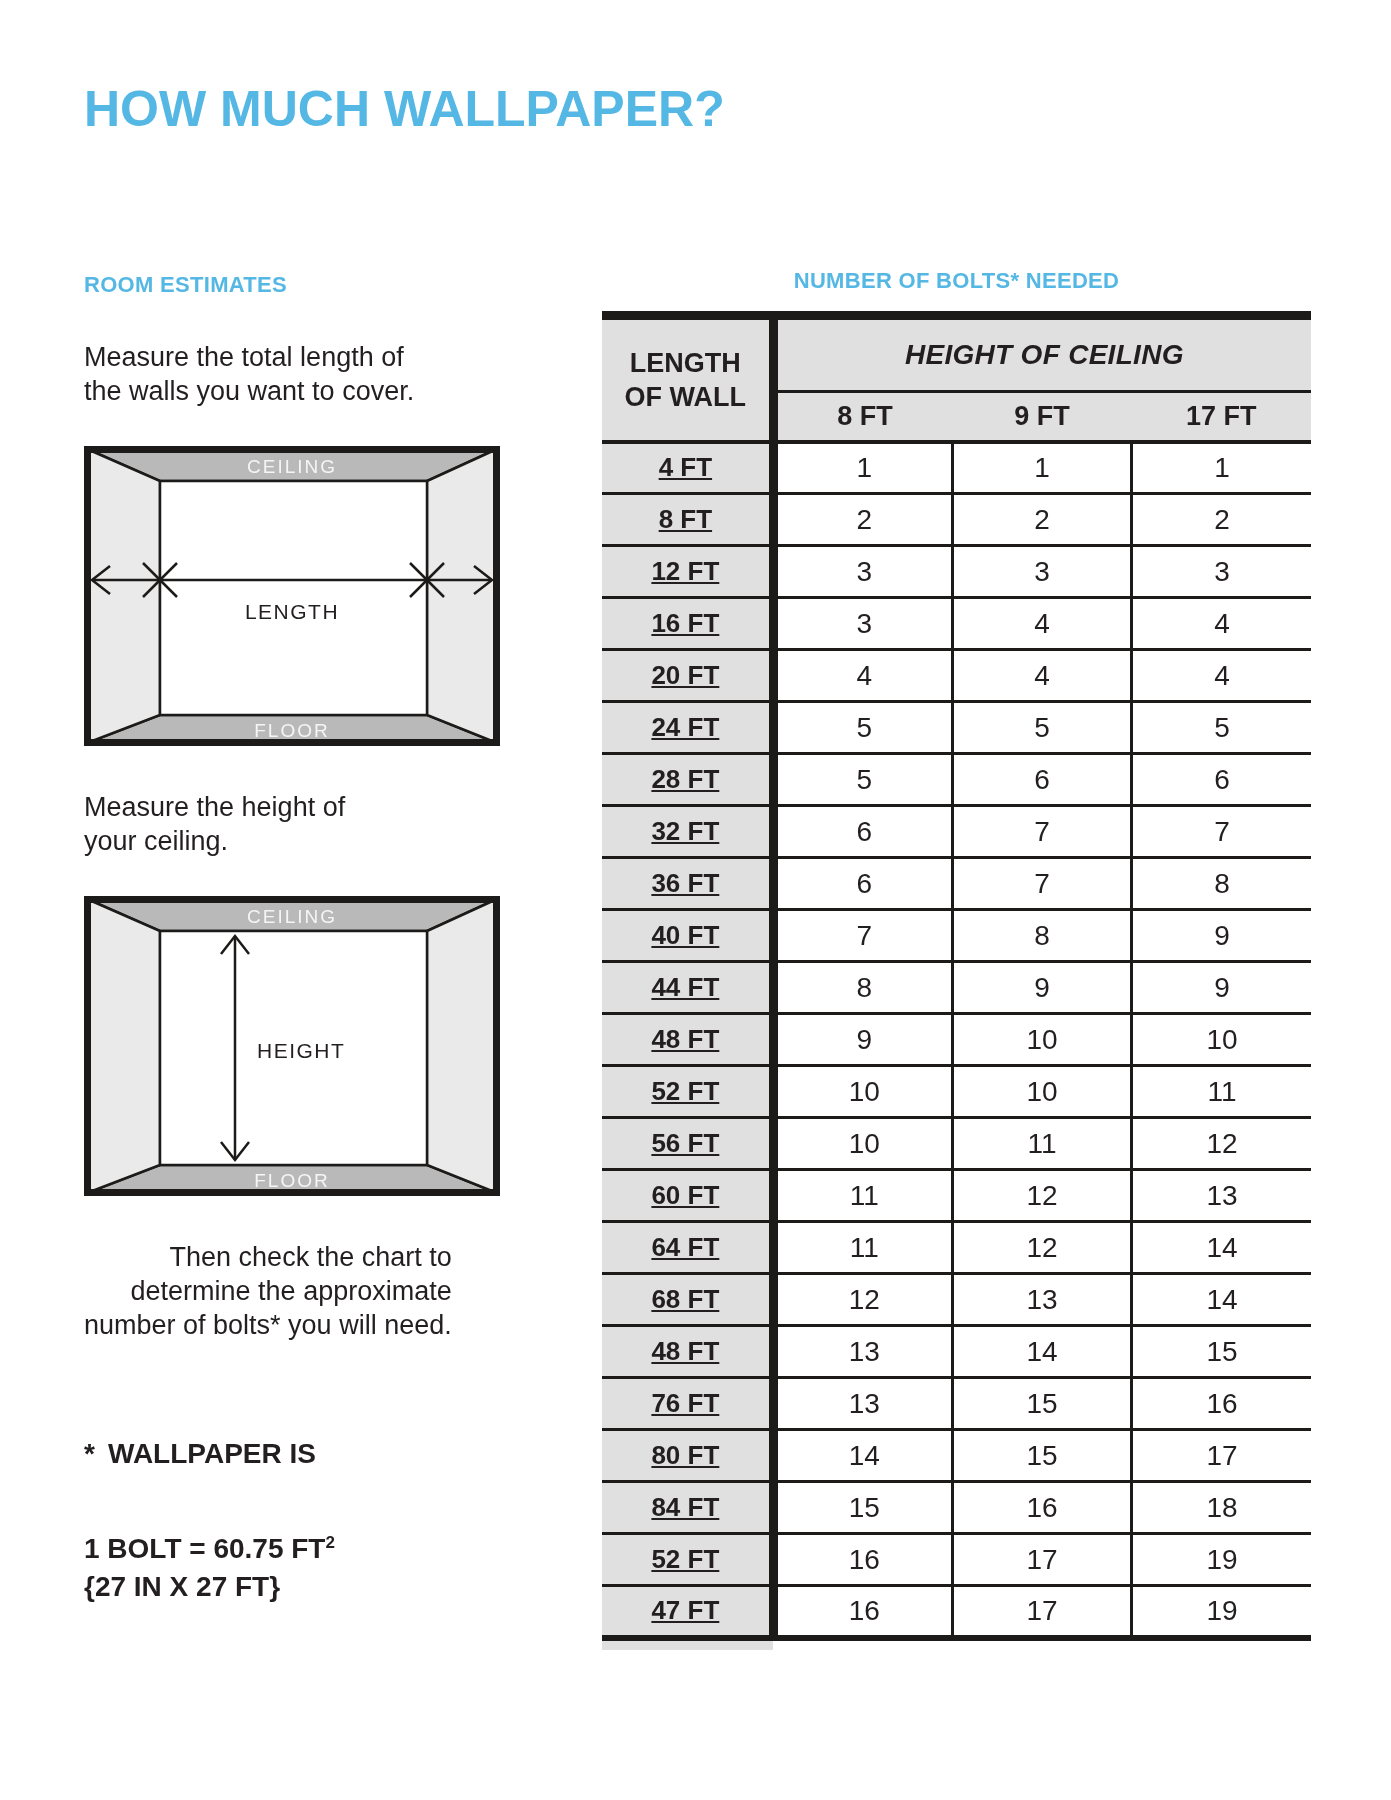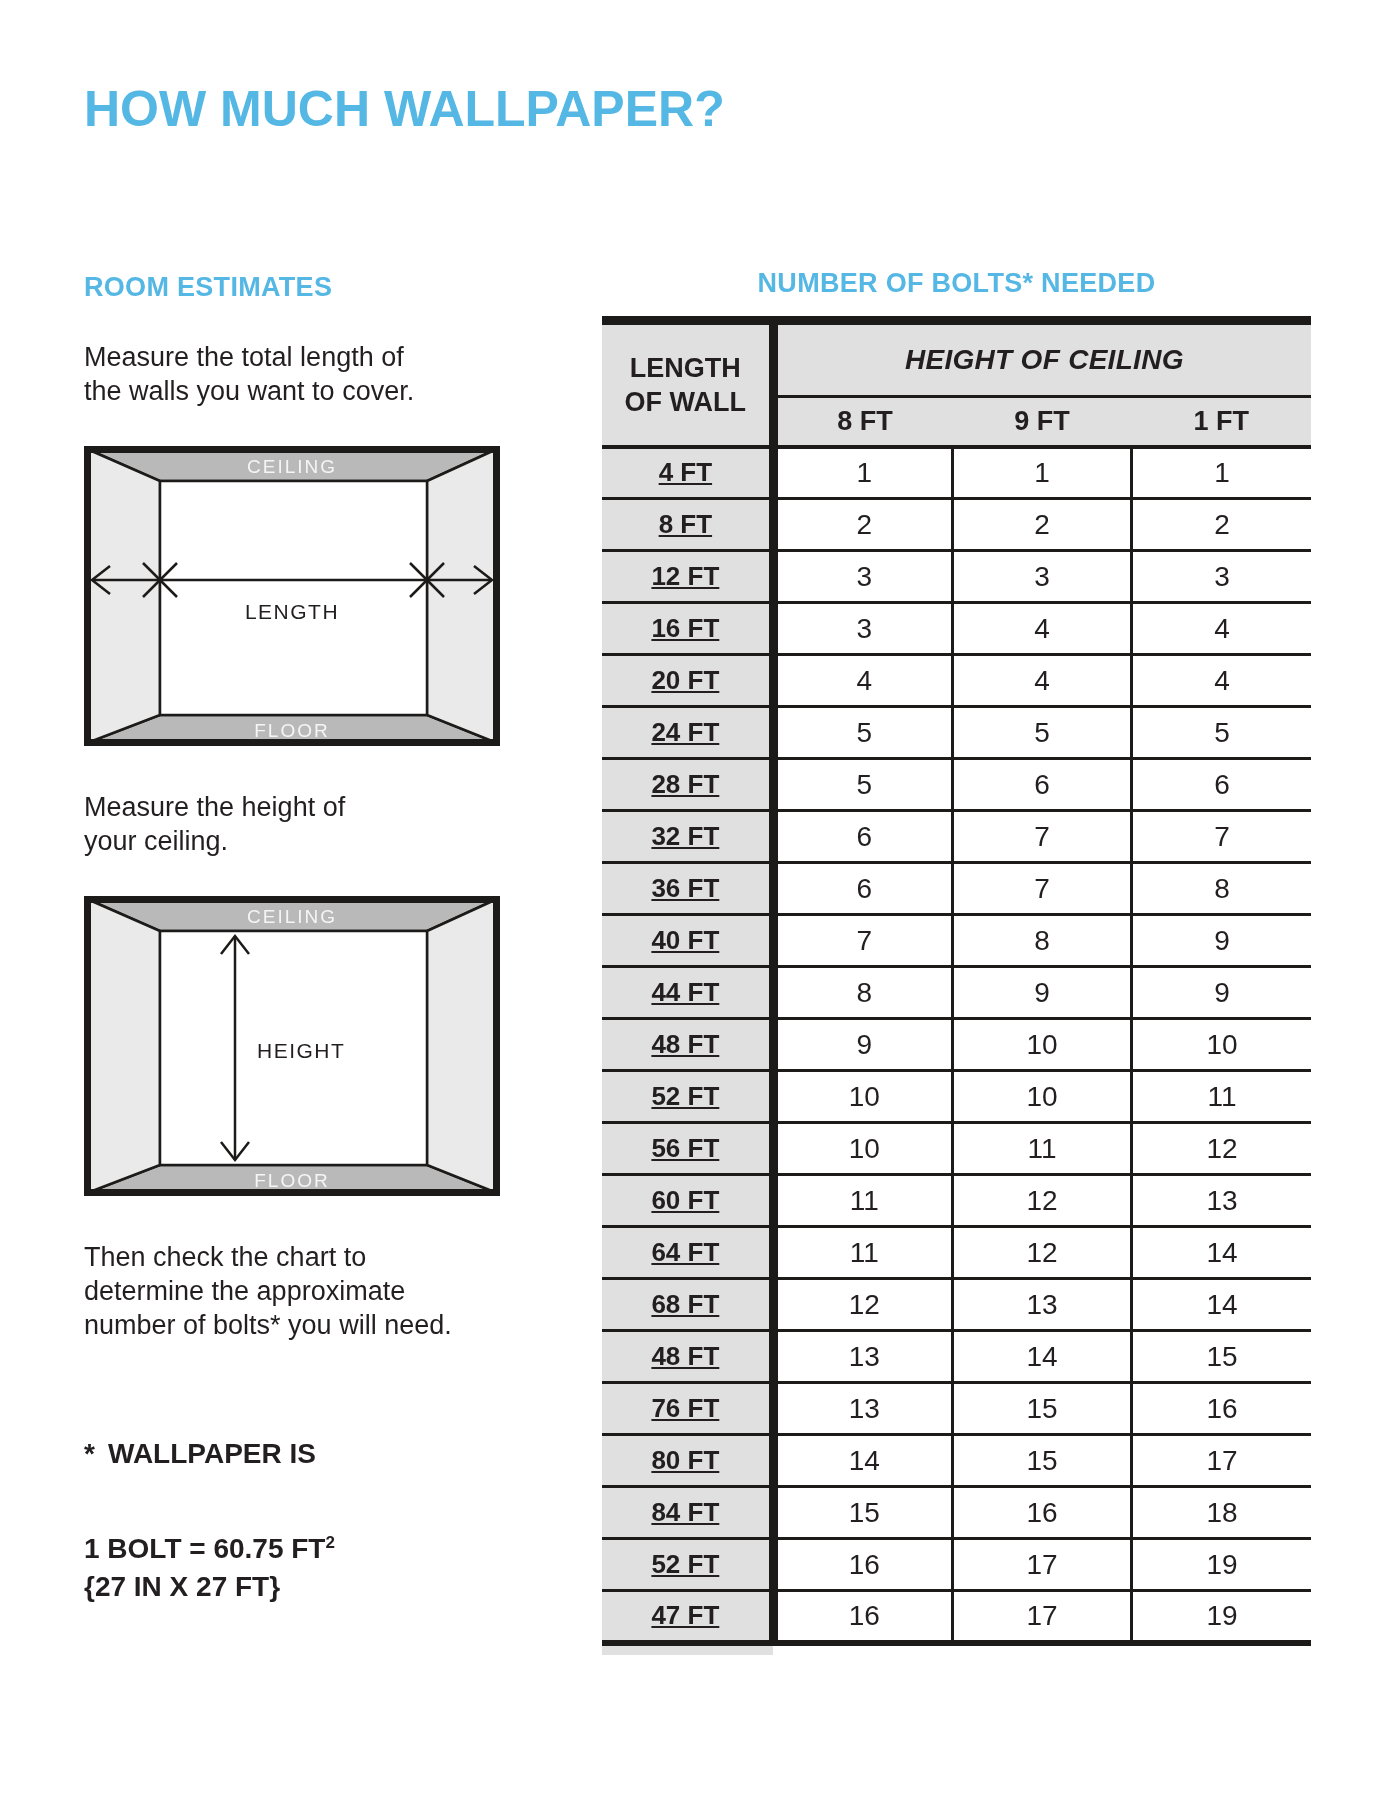--- a/index.html
+++ b/index.html
@@ -13,27 +13,27 @@
   *{margin:0;padding:0;box-sizing:border-box;}
   html,body{background:#ffffff;}
   body{font-family:"Liberation Sans",sans-serif;color:var(--text);}
   .page{position:relative;width:1391px;height:1800px;background:#ffffff;overflow:hidden;margin-top:8px;}
 
   .page-title{
     position:absolute;left:84px;top:72px;
     font-size:50px;font-weight:700;color:var(--accent);letter-spacing:0;
   }
   .section-heading{
-    font-size:27px;font-weight:700;color:var(--accent);letter-spacing:.3px;
+    font-size:22px;font-weight:700;color:var(--accent);letter-spacing:.3px;
   }
   #room-heading{position:absolute;left:84px;top:264px;}
   .para{font-size:27px;line-height:34px;color:var(--text);}
   #step1{position:absolute;left:84px;top:332px;}
   #step2{position:absolute;left:84px;top:782px;}
-  #step3{position:absolute;left:84px;top:1232px;}
+  #step3{position:absolute;left:84px;top:1232px;text-align:right;}
 
   .diagram{position:absolute;left:84px;width:416px;height:300px;}
   #diagram1{top:438px;}
   #diagram2{top:888px;}
   svg text{font-family:"Liberation Sans",sans-serif;}
   .face-dark{fill:var(--ceilfloor-gray);stroke:var(--ink);stroke-width:2.5;}
   .face-light{fill:var(--wall-gray);stroke:var(--ink);stroke-width:2.5;}
   .face-back{fill:#ffffff;stroke:var(--ink);stroke-width:2.5;}
   .outer-border{fill:none;stroke:var(--ink);stroke-width:7;}
   .stroke-only{fill:none;stroke:var(--ink);stroke-width:2.5;stroke-linecap:butt;}
@@ -181,21 +181,21 @@
         <tr>
           <th class="lw-cell" rowspan="2">
             <div>LENGTH</div>
             <div>OF WALL</div>
           </th>
           <th class="hoc-cell" colspan="3">HEIGHT OF CEILING</th>
         </tr>
         <tr class="units-row">
           <th>8 FT</th>
           <th>9 FT</th>
-          <th>1 FT</th>
+          <th>17 FT</th>
         </tr>
       </thead>
       <tbody>
           <tr>
             <th>4 FT</th>
             <td>1</td>
             <td>1</td>
             <td>1</td>
           </tr>
           <tr>

